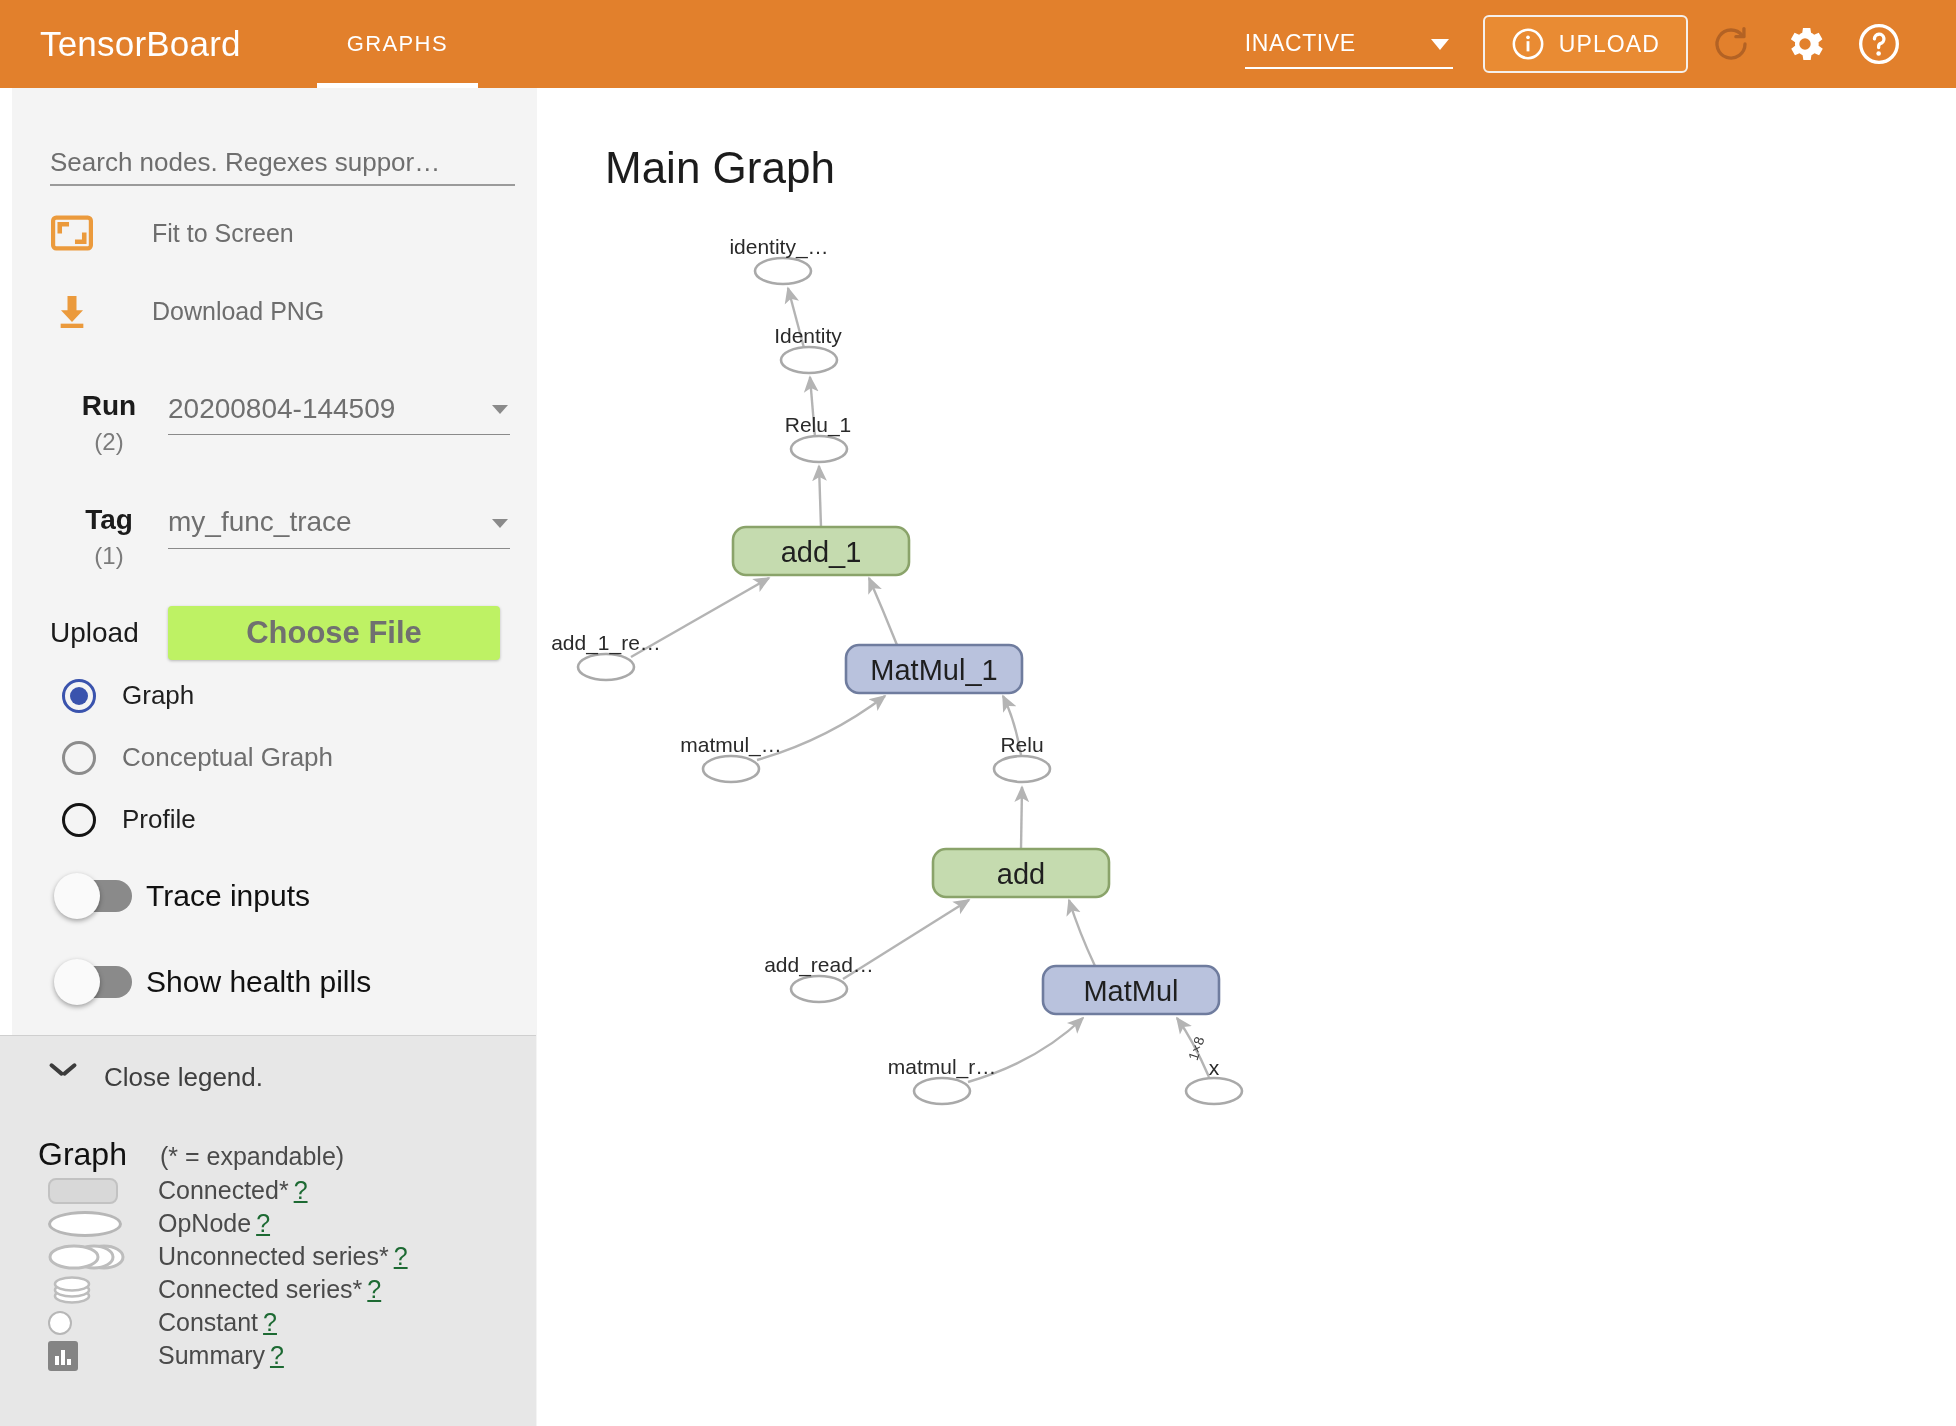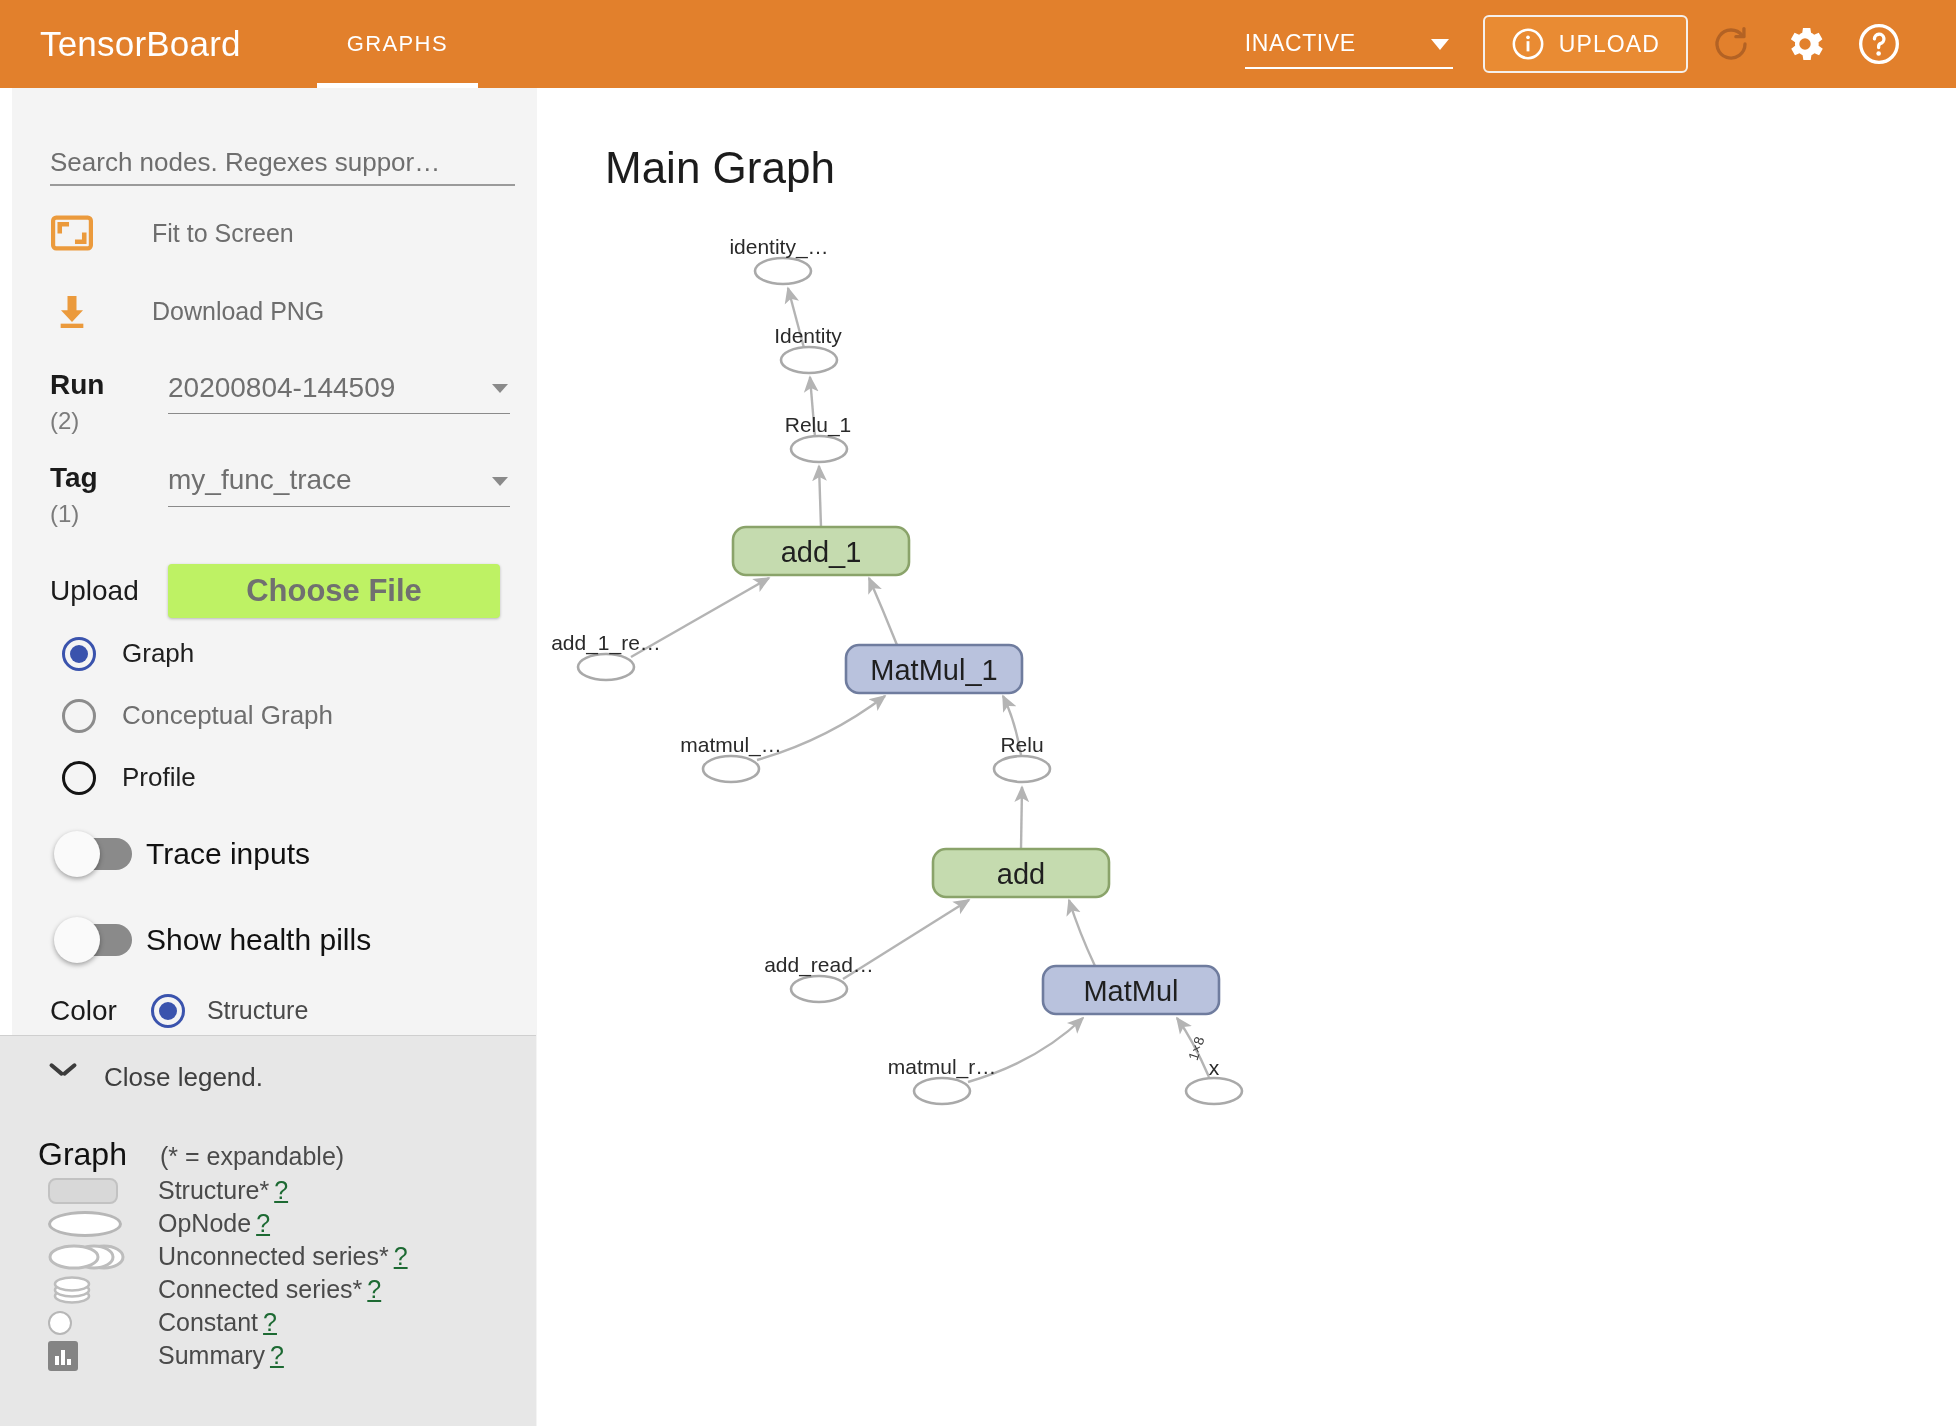--- a/index.html
+++ b/index.html
@@ -87,21 +87,21 @@
   }
   .search-input::placeholder { color: #6e6e6e; }
 
   .action-row {
     display: flex; align-items: center;
     height: 62px; margin-top: 16px; cursor: pointer;
   }
   .action-icon { width: 44px; display: flex; justify-content: center; align-items: center; }
   .action-label { margin-left: 58px; font-size: 25px; color: #6d6d6d; }
 
-  .field-row { display: flex; align-items: flex-start; margin-top: 20px; }
+  .field-row { display: flex; align-items: flex-start; margin-top: 41px; text-align: center; }
   .field-label-col { width: 118px; padding-top: 8px; }
   .field-label { font-size: 28px; color: #1b1b1b; font-weight: 700; line-height: 1.1; }
   .field-count { font-size: 24px; color: #7b7b7b; margin-top: 6px; display: block; }
   .field-select {
     position: relative; width: 342px; height: 52px;
     border-bottom: 1px solid #8a8a8a;
     display: flex; align-items: center; cursor: pointer;
   }
   .field-select .value { font-size: 28px; color: #6f6f6f; }
   .field-select .caret {
@@ -352,21 +352,21 @@
 
   <div class="legend-head">
     <span class="legend-title">Graph</span>
     <span class="legend-note">(* = expandable)</span>
   </div>
 
   <div class="legend-item">
     <span class="legend-swatch">
         <span class="sw-namespace"></span>
       </span>
-    <span class="legend-text">Structure*</span>
+    <span class="legend-text">Connected*</span>
     <span class="legend-text legend-q">?</span>
   </div>
 
   <div class="legend-item">
     <span class="legend-swatch">
         <span class="sw-ellipse"></span>
       </span>
     <span class="legend-text">OpNode</span>
     <span class="legend-text legend-q">?</span>
   </div>

